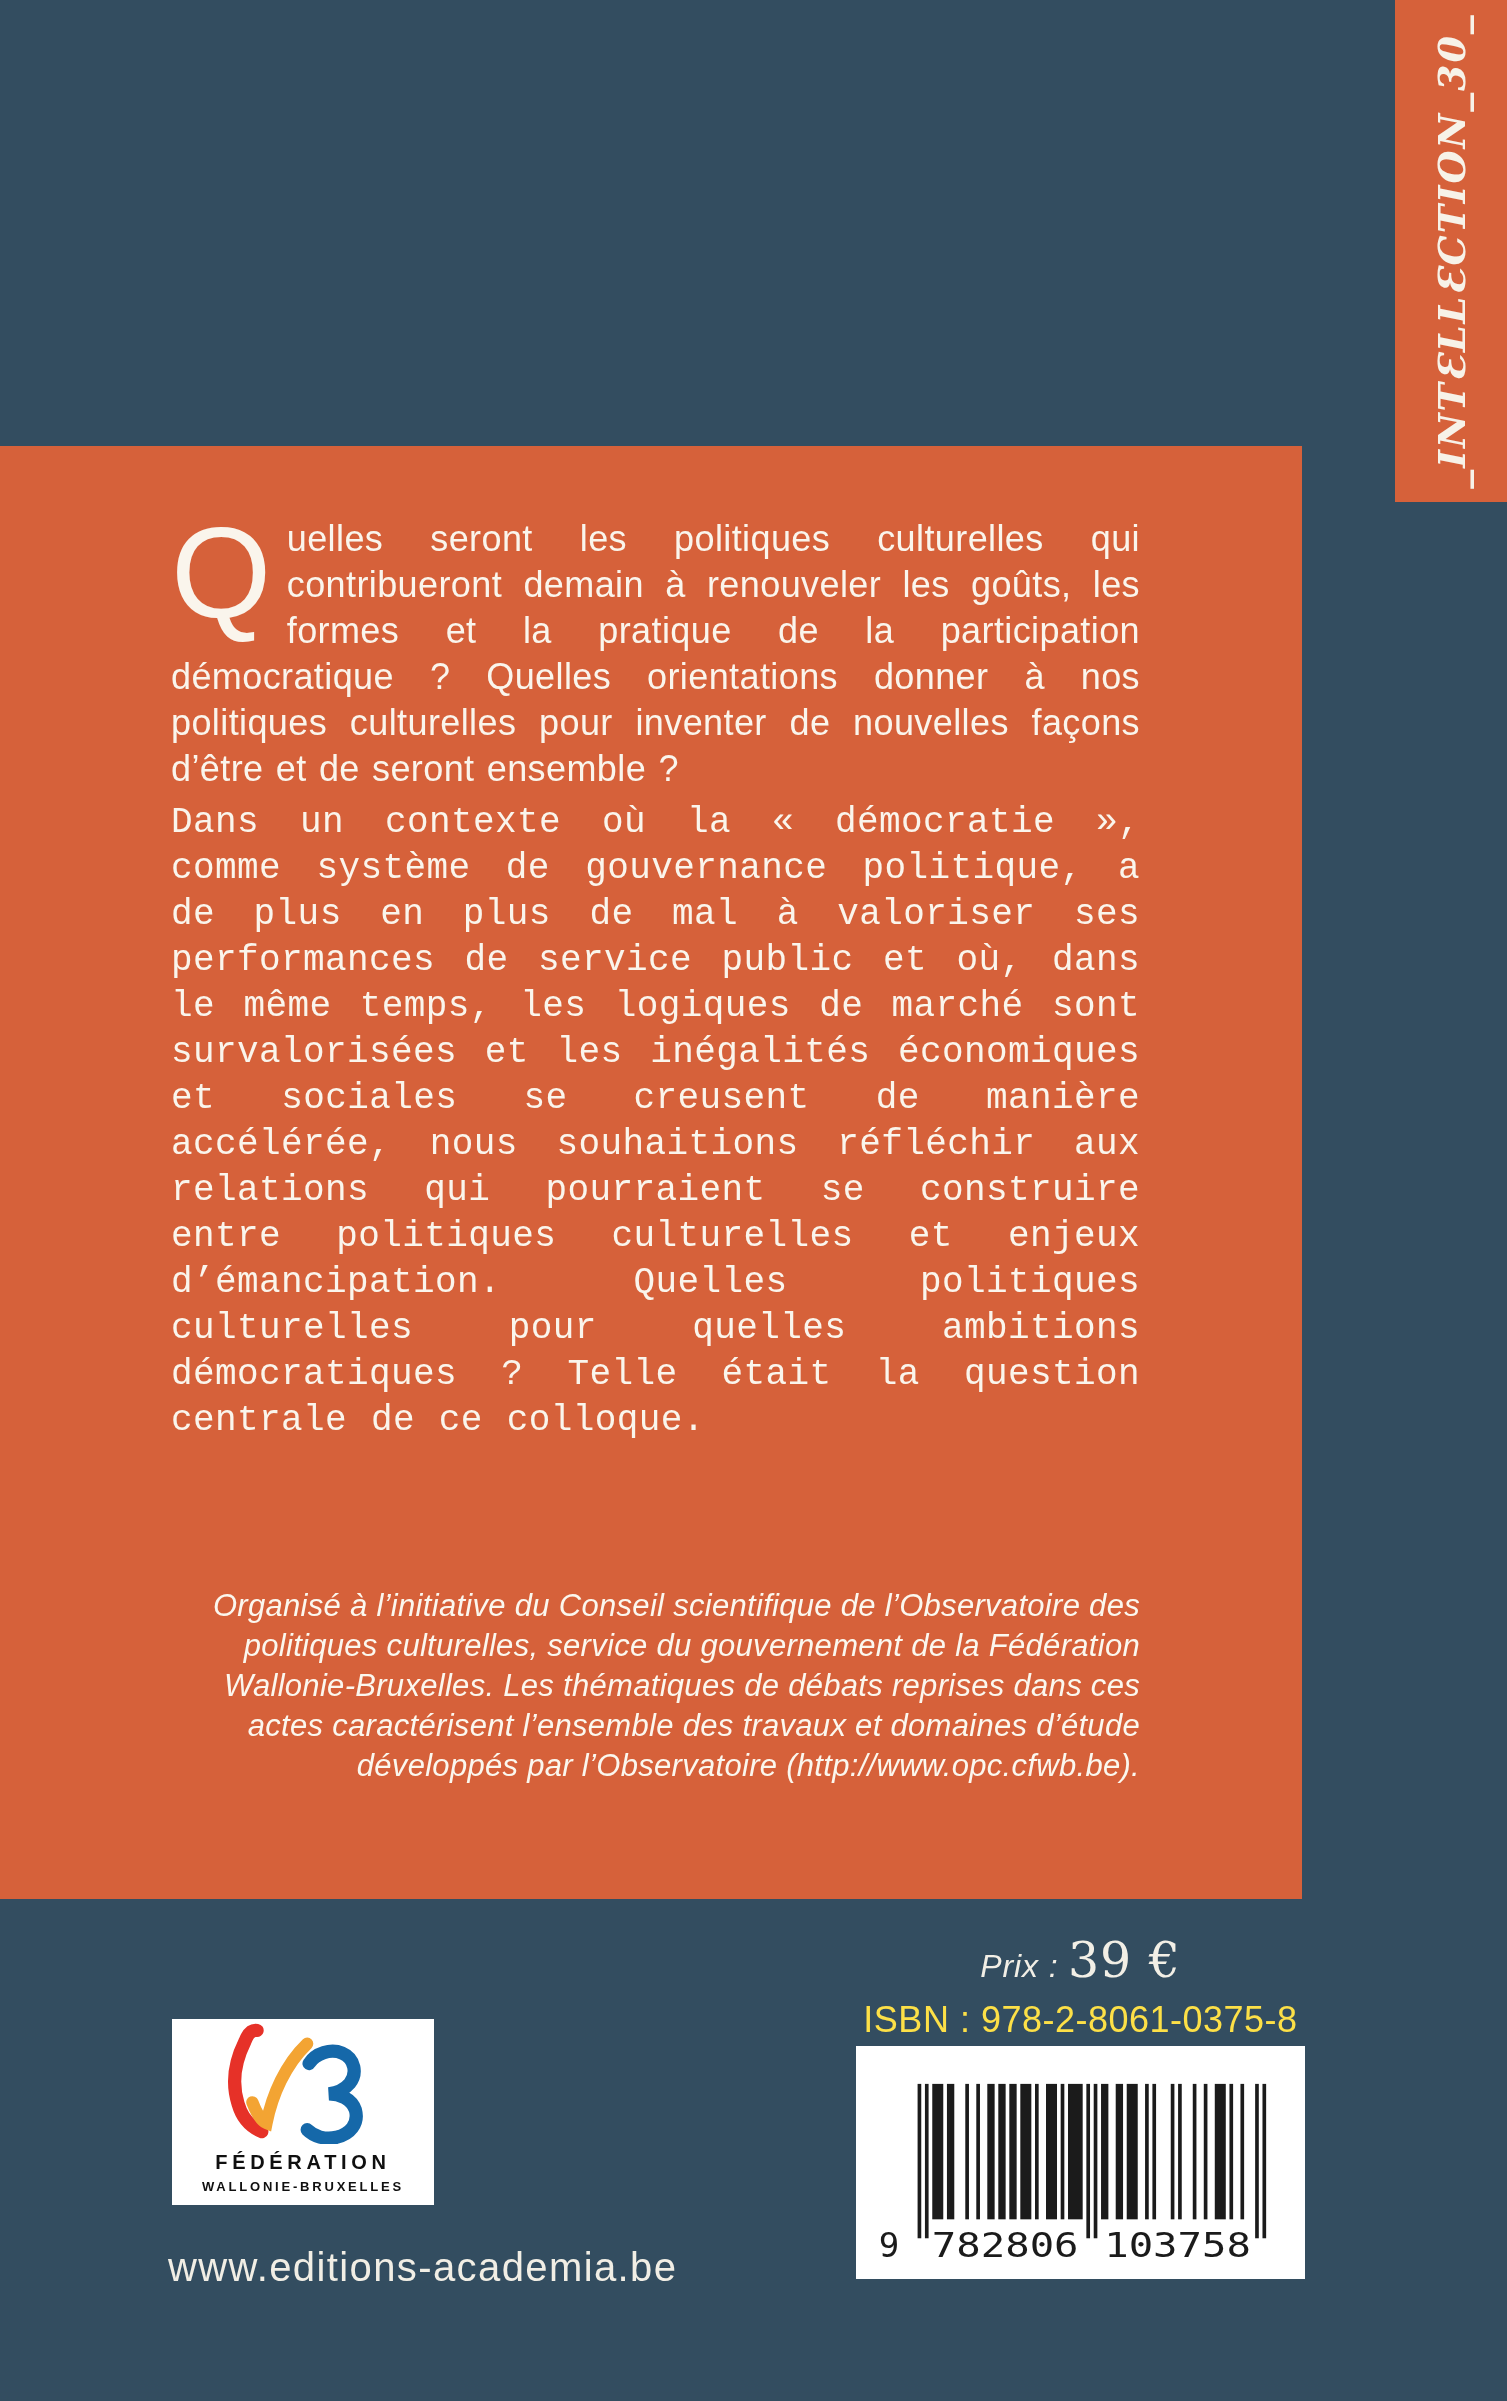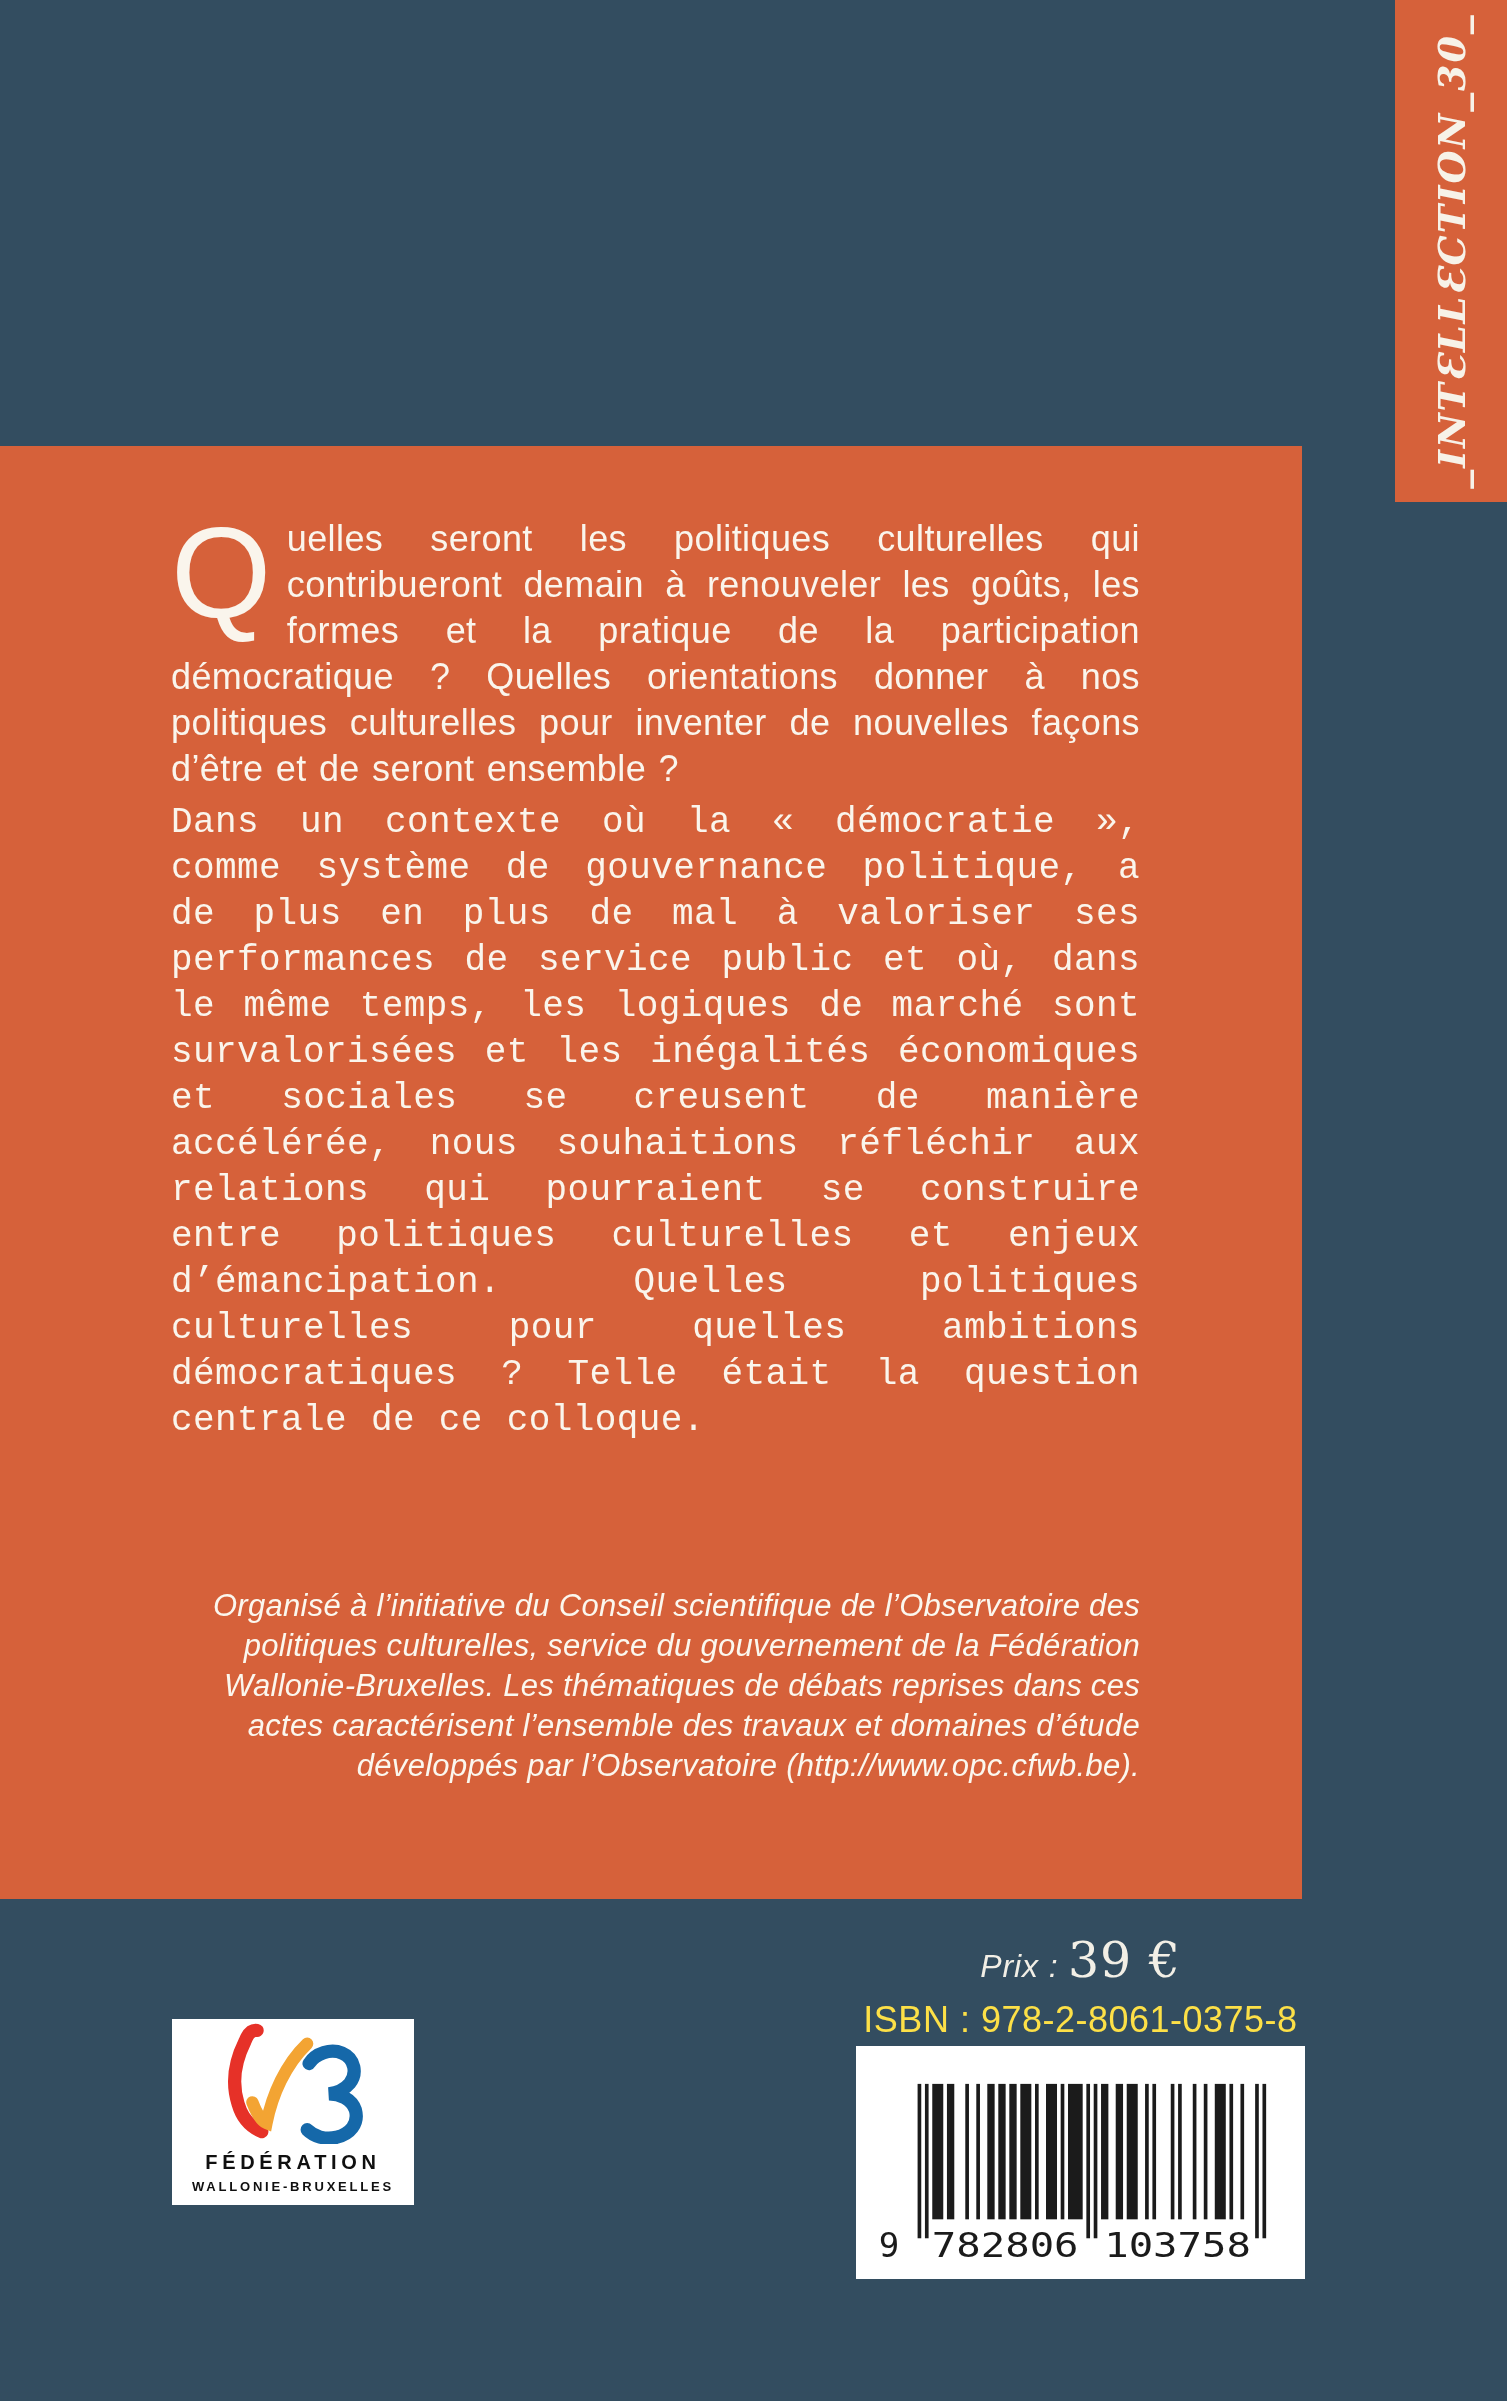--- a/index.html
+++ b/index.html
@@ -65,21 +65,21 @@
     position:absolute;left:856px;top:1999px;width:449px;
     text-align:center;color:#fde047;
     font-size:36px;letter-spacing:0.5px;white-space:nowrap;
   }
   .barcode-panel{
     position:absolute;left:856px;top:2046px;width:449px;height:233px;
     background:#FFFFFF;
   }
   
   .logo-panel{
-    position:absolute;left:172px;top:2019px;width:242px;height:186px;
+    position:absolute;left:172px;top:2019px;width:262px;height:186px;
     background:#FFFFFF;color:#101010;
   }
   .logo-monogram{position:absolute;left:0;top:0;width:242px;height:125px;}
   .logo-line1{
     position:absolute;left:0;right:0;top:132px;text-align:center;
     font-size:20px;font-weight:600;letter-spacing:4.7px;white-space:nowrap;
   }
   .logo-line2{
     position:absolute;left:0;right:0;top:160px;text-align:center;
     font-size:13px;font-weight:600;letter-spacing:2.8px;white-space:nowrap;
@@ -151,15 +151,16 @@
   <div class="logo-panel">
     <svg class="logo-monogram" viewBox="0 0 256 132" xmlns="http://www.w3.org/2000/svg">
       <path d="M90,12 C84,11 80,16 77,24 C66,46 63,68 70,90 C74,104 83,114 95,119" fill="none" stroke="#E63128" stroke-width="14" stroke-linecap="round"></path>
       <path d="M85,88 C90,101 95,108 100,110 C106,80 120,48 143,26" fill="none" stroke="#F3A433" stroke-width="13" stroke-linecap="round"></path>
       <path d="M145,47 C152,36 168,31 180,36 C194,42 196,58 188,68 C183,74 174,78 166,79 C177,79 190,84 194,96 C198,111 188,122 174,125 C162,128 150,124 143,117" fill="none" stroke="#1568A9" stroke-width="14" stroke-linecap="round"></path>
     </svg>
     <div class="logo-line1">FÉDÉRATION</div>
     <div class="logo-line2">WALLONIE-BRUXELLES</div>
   </div>
 
+  <div class="site-line">www.editions-academia.be</div>
 
 </div>
 
 
 </body></html>

